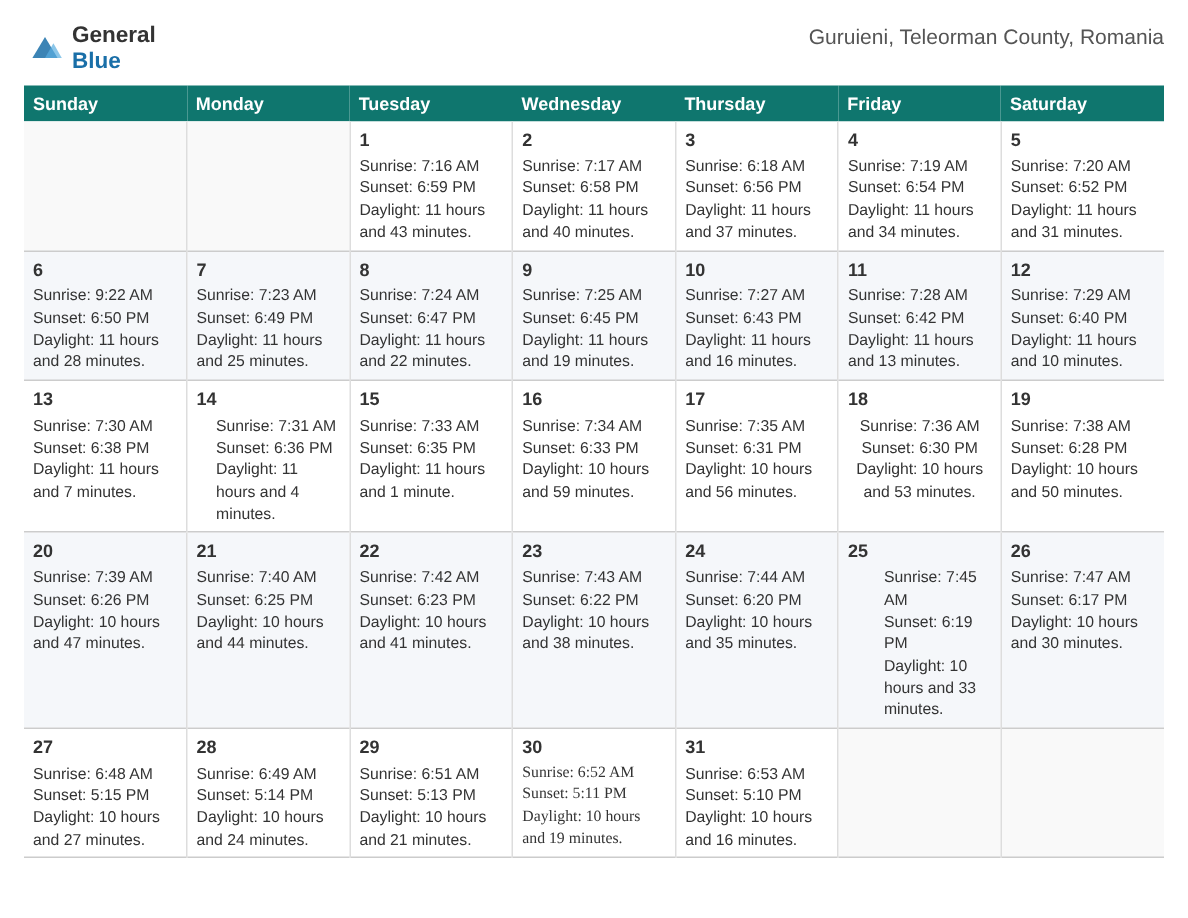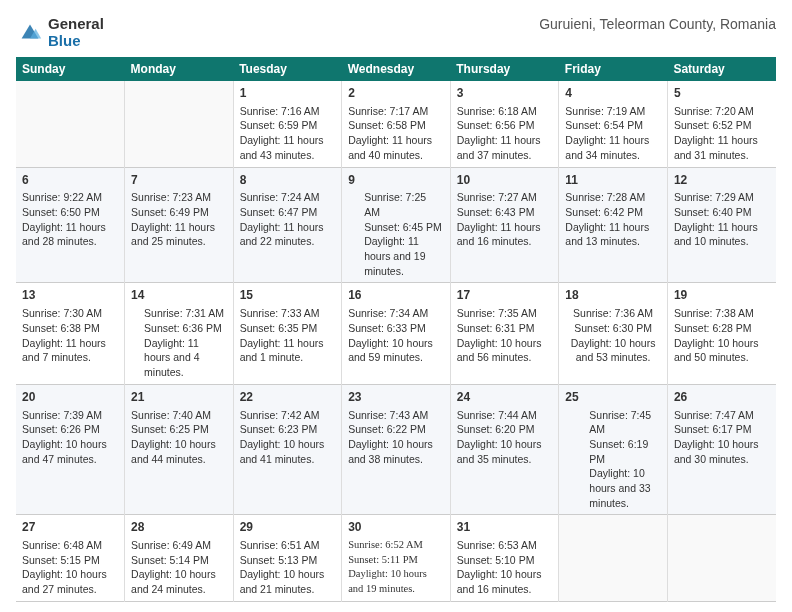--- a/index.html
+++ b/index.html
@@ -177,21 +177,21 @@
 Daylight: 11 hours and 25 minutes.</div>
         </td>
         <td>
           <span class="day-num">8</span>
           <div class="day-info" style="white-space: pre-line;">Sunrise: 7:24 AM
 Sunset: 6:47 PM
 Daylight: 11 hours and 22 minutes.</div>
         </td>
         <td>
           <span class="day-num">9</span>
-          <div class="day-info" style="white-space: pre-line; margin-left: 16px;">Sunrise: 7:25 AM
+          <div class="day-info" style="white-space: pre-line;">Sunrise: 7:25 AM
 Sunset: 6:45 PM
 Daylight: 11 hours and 19 minutes.</div>
         </td>
         <td>
           <span class="day-num">10</span>
           <div class="day-info" style="white-space: pre-line;">Sunrise: 7:27 AM
 Sunset: 6:43 PM
 Daylight: 11 hours and 16 minutes.</div>
         </td>
         <td>

